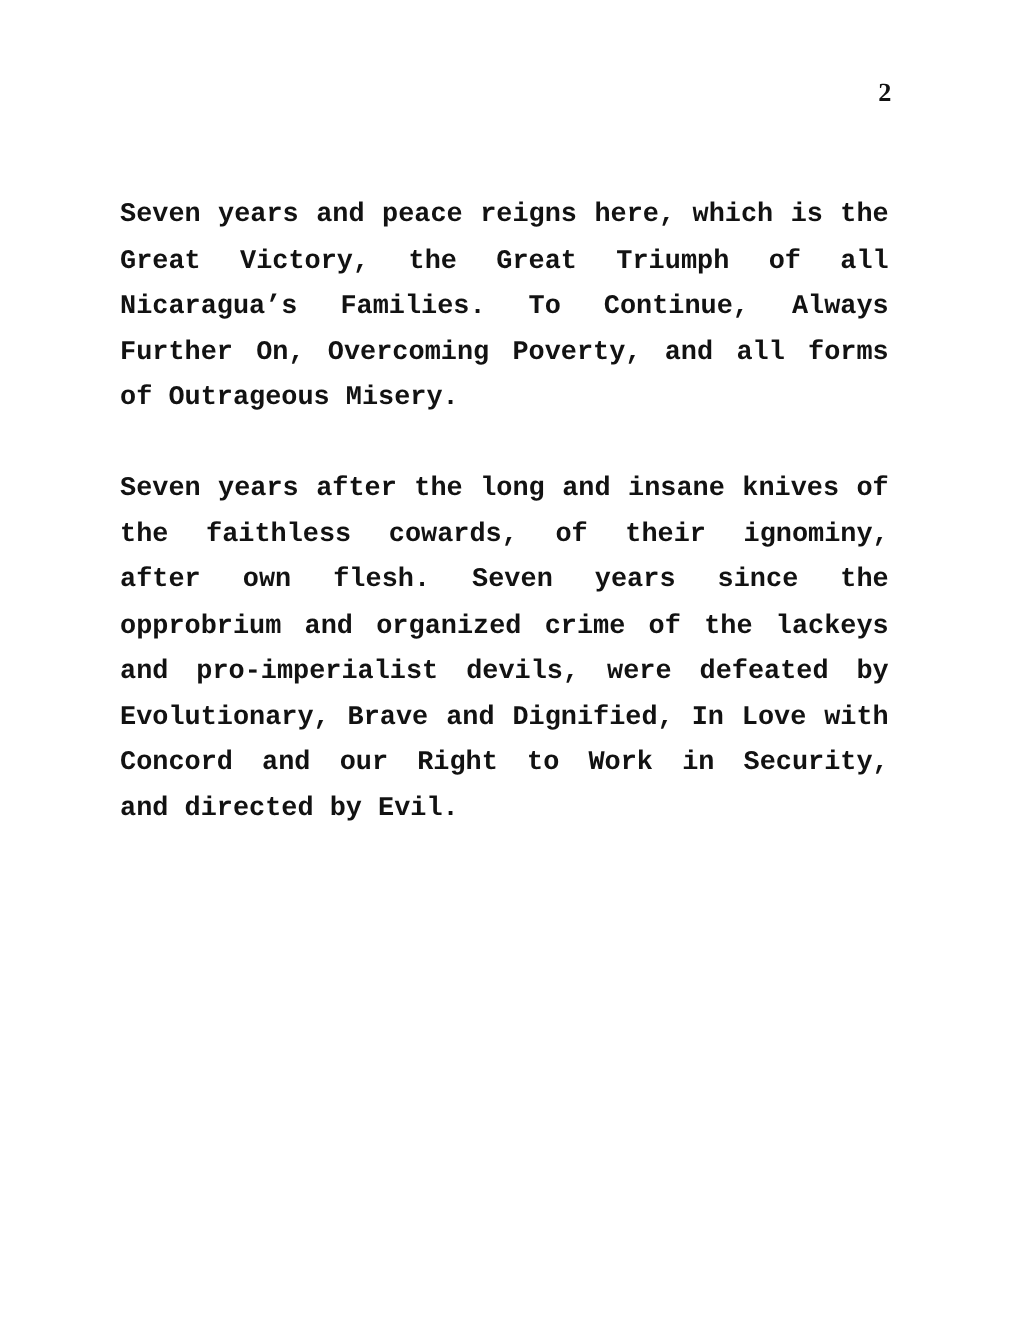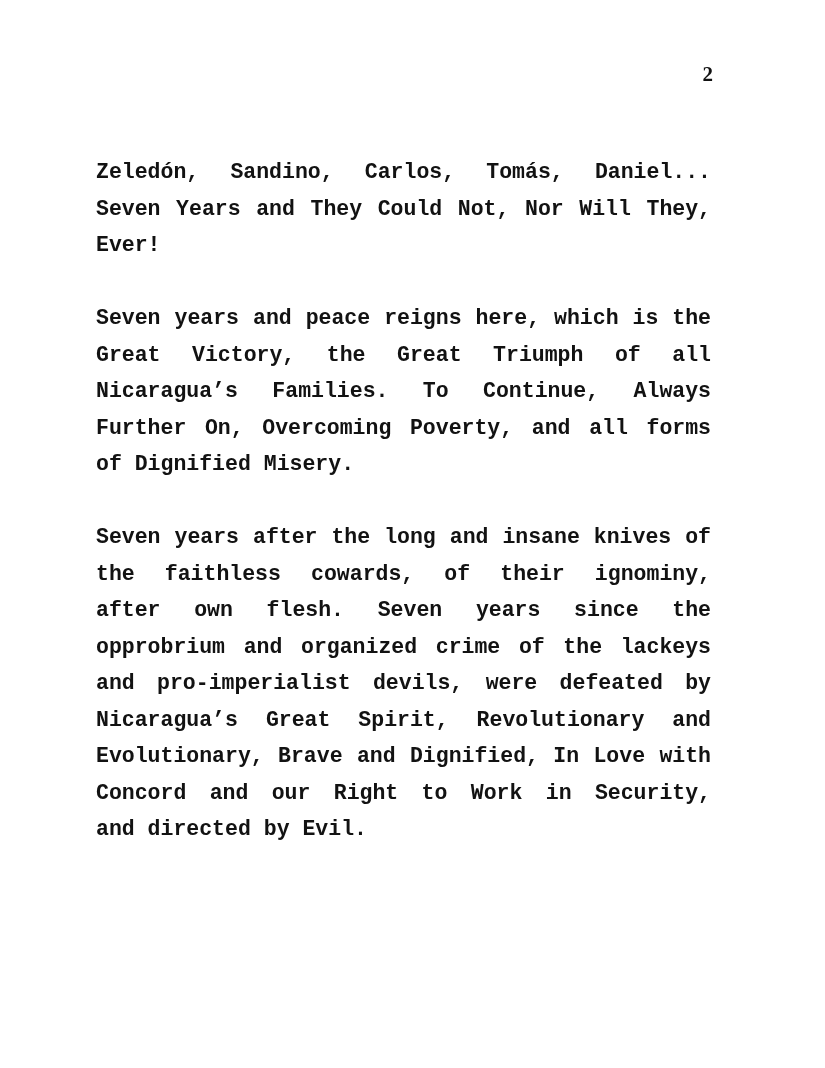--- a/index.html
+++ b/index.html
@@ -51,36 +51,30 @@
     text-align-last: left;
   }
 </style>
 </head>
 <body>
 
 <div class="page">
   <div class="page-number">2</div>
   <div class="doc-body" id="doc-body">
       <div class="paragraph">
-        <div class="line">Zeledón, Sandino, Carlos, Tomás, Daniel...</div>
-        <div class="line">Seven Years and They Could Not, Nor Will They,</div>
-        <div class="line last">Ever!</div>
-      </div>
-      <div class="paragraph">
         <div class="line">Seven years and peace reigns here, which is the</div>
         <div class="line">Great Victory, the Great Triumph of all</div>
         <div class="line">Nicaragua’s Families. To Continue, Always</div>
         <div class="line">Further On, Overcoming Poverty, and all forms</div>
-        <div class="line last">of Dignified Misery.</div>
+        <div class="line last">of Outrageous Misery.</div>
       </div>
       <div class="paragraph">
         <div class="line">Seven years after the long and insane knives of</div>
         <div class="line">the faithless cowards, of their ignominy,</div>
         <div class="line">after own flesh. Seven years since the</div>
         <div class="line">opprobrium and organized crime of the lackeys</div>
         <div class="line">and pro-imperialist devils, were defeated by</div>
-        <div class="line">Nicaragua’s Great Spirit, Revolutionary and</div>
         <div class="line">Evolutionary, Brave and Dignified, In Love with</div>
         <div class="line">Concord and our Right to Work in Security,</div>
         <div class="line last">and directed by Evil.</div>
       </div>
     </div>
 </div>
 
 </body></html>

